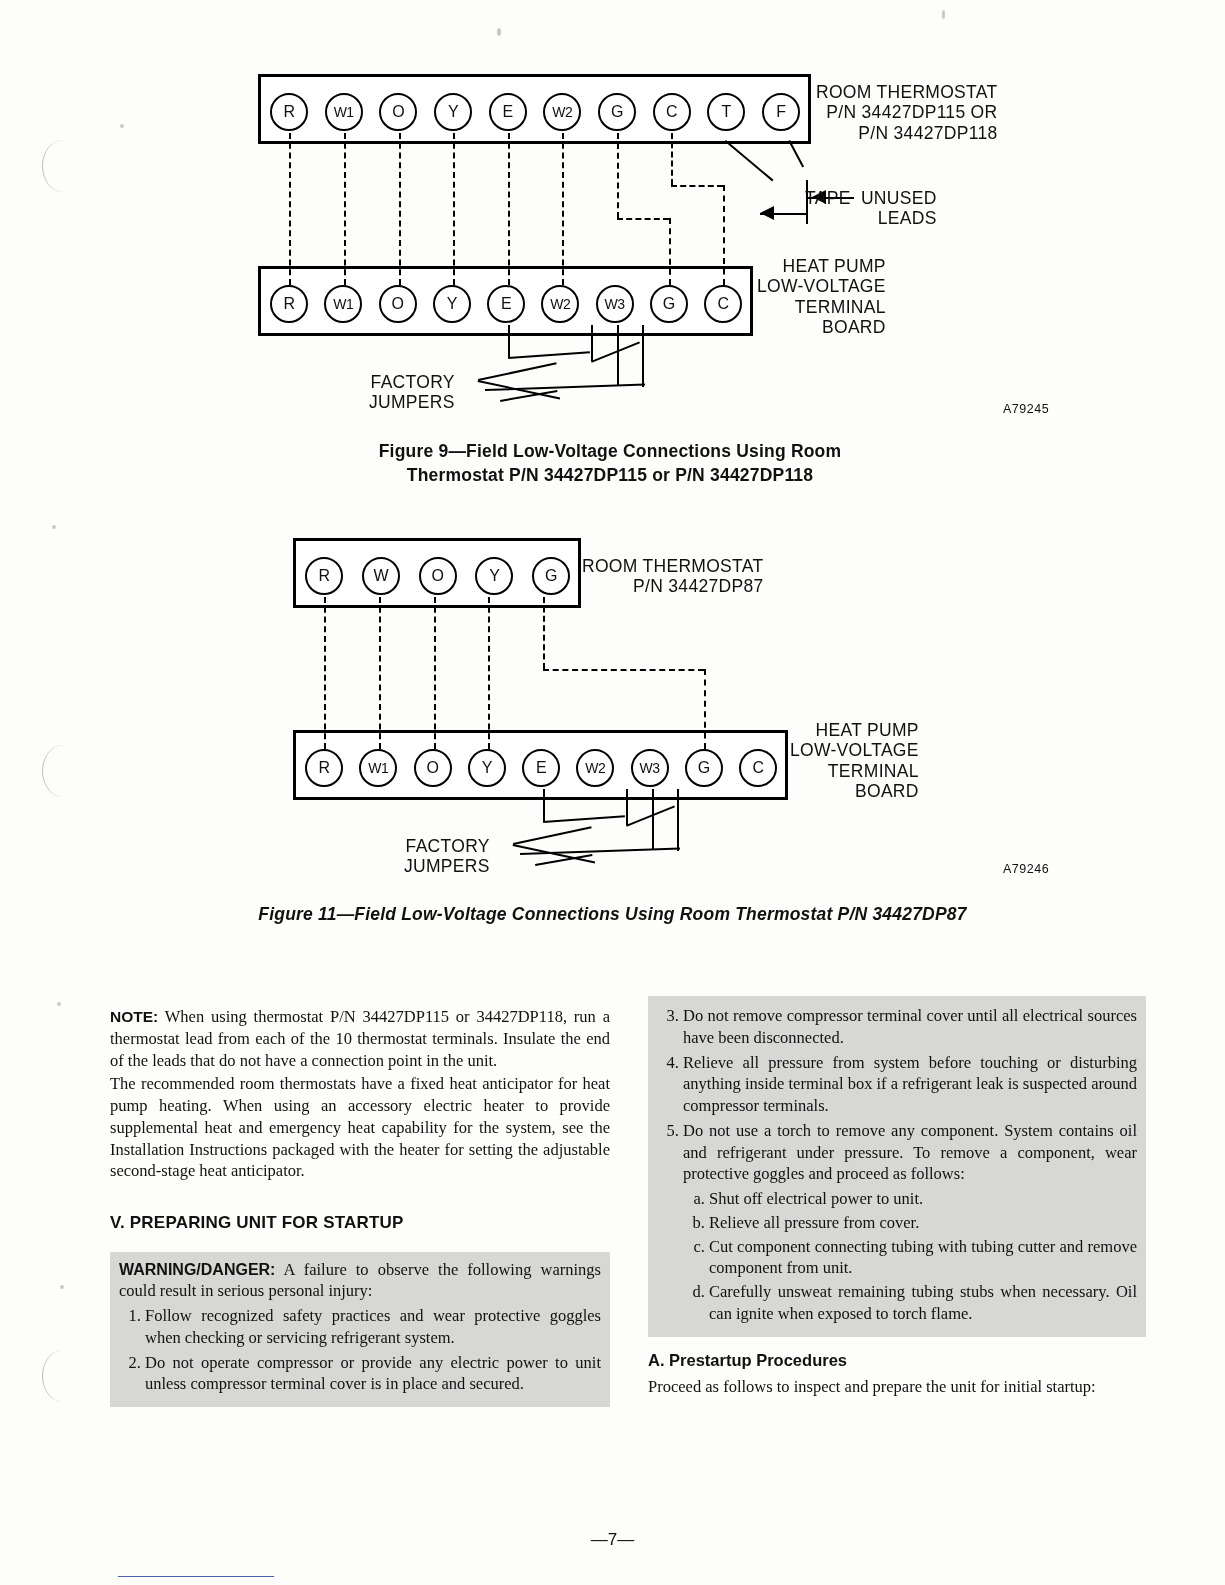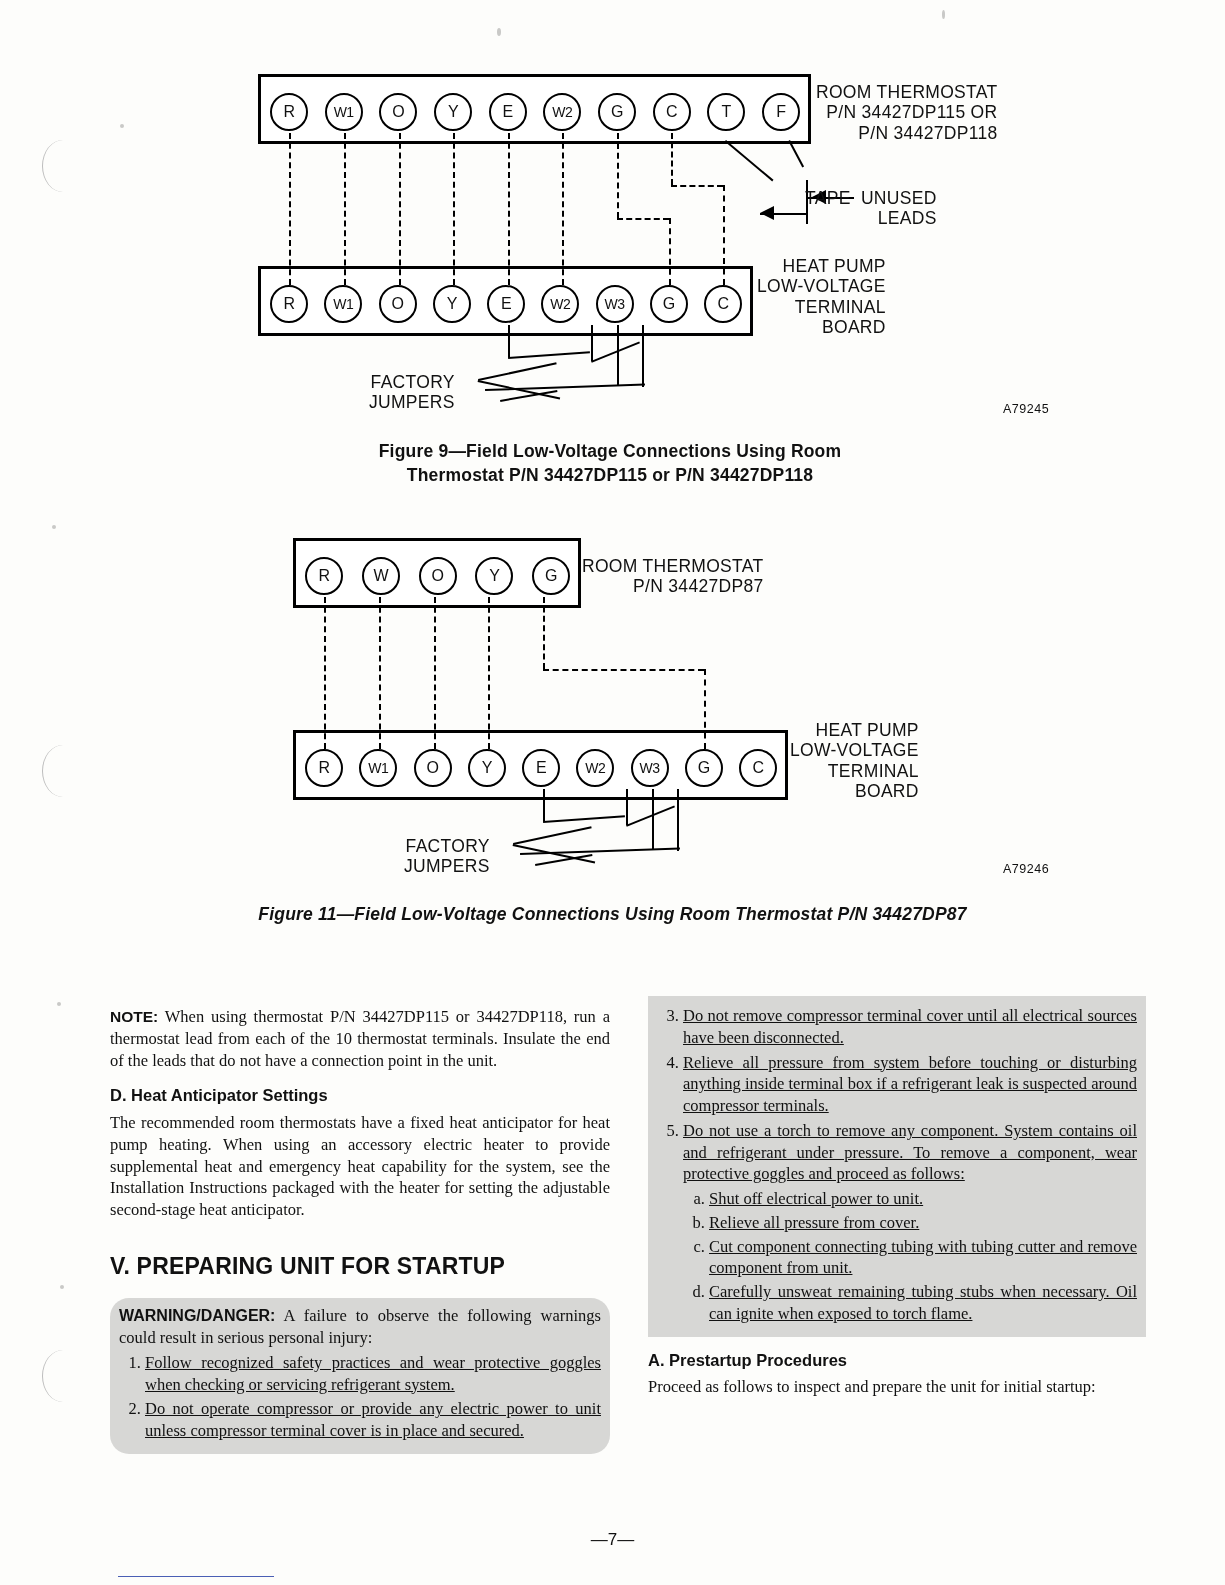--- a/index.html
+++ b/index.html
@@ -77,33 +77,33 @@
   .col p { margin:0 0 2px 0; }
   .h-sub {
     font-family:"Liberation Sans", sans-serif;
     font-weight:bold;
     font-size:16.5px;
     margin:14px 0 5px 0;
   }
   .h-sec {
     font-family:"Liberation Sans", sans-serif;
     font-weight:bold;
-    font-size:23px;
+    font-size:17px;
     margin:26px 0 10px 0;
     letter-spacing:0.2px;
   }
   .nt { font-family:"Liberation Sans", sans-serif; font-weight:bold; font-size:15.5px; }
   .gray {
     background:#d7d7d5;
     padding:7px 9px 9px 9px;
     box-sizing:border-box;
   }
   .warnhead { font-family:"Liberation Sans", sans-serif; font-weight:bold; font-size:16px; }
   ol.num { margin:3px 0 0 0; padding-left:26px; }
-  ol.num > li { margin-bottom:3px;text-decoration:underline; }
+  ol.num > li { margin-bottom:3px; }
   ol.alpha { margin:3px 0 0 0; padding-left:26px; list-style-type:lower-alpha; }
   ol.alpha > li { margin-bottom:2px; }
   .pagenum {
     position:absolute;
     left:0; right:0;
     text-align:center;
     font-family:"Liberation Sans", sans-serif;
     font-size:17px;
   }
   .hole {
@@ -261,25 +261,24 @@
 JUMPERS</div>
 
     <div class="code" style="left:1003px; top:862px;">A79246</div>
     <div class="fig-cap" style="left:120px; top:903px; width:985px;font-style:italic;">Figure 11—Field Low-Voltage Connections Using Room Thermostat P/N 34427DP87</div>
   </div>
 
   <div class="col" style="left:110px; top:1000px; width:500px;">
     <p style="margin-top:6px;">
       <span class="nt">NOTE:</span><span> When using thermostat P/N 34427DP115 or 34427DP118, run a thermostat lead from each of the 10 thermostat terminals. Insulate the end of the leads that do not have a connection point in the unit.</span>
     </p>
-    <div class="h-sub">D.  Heat Anticipator Settings</div>
     <p>The recommended room thermostats have a fixed heat anticipator for heat pump heating. When using an accessory electric heater to provide supplemental heat and emergency heat capability for the system, see the Installation Instructions packaged with the heater for setting the adjustable second-stage heat anticipator.</p>
     <div class="h-sec" style="margin-top:30px;">V.  PREPARING UNIT FOR STARTUP</div>
 
-    <div class="gray" style="margin-top:17px;border-radius:19px;">
+    <div class="gray" style="margin-top:17px;">
       <div>
         <span class="warnhead">WARNING/DANGER:</span><span> A failure to observe the following warnings could result in serious personal injury:</span>
       </div>
       <ol class="num">
         <li>Follow recognized safety practices and wear protective goggles when checking or servicing refrigerant system.</li>
         <li>Do not operate compressor or provide any electric power to unit unless compressor terminal cover is in place and secured.</li>
       </ol>
     </div>
   </div>
 

